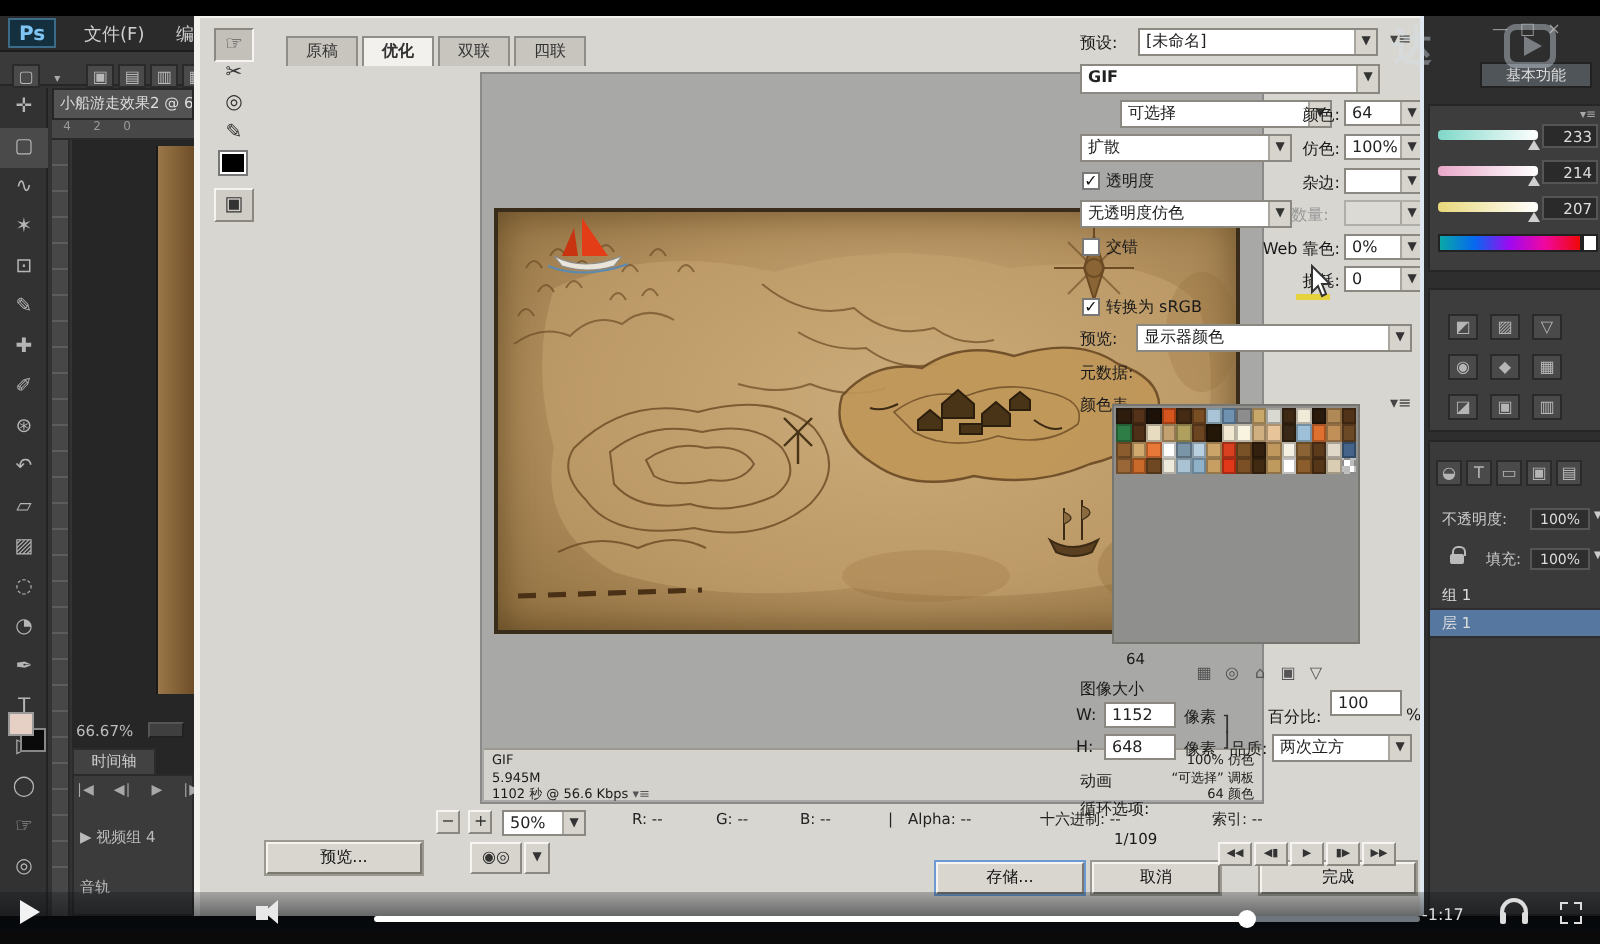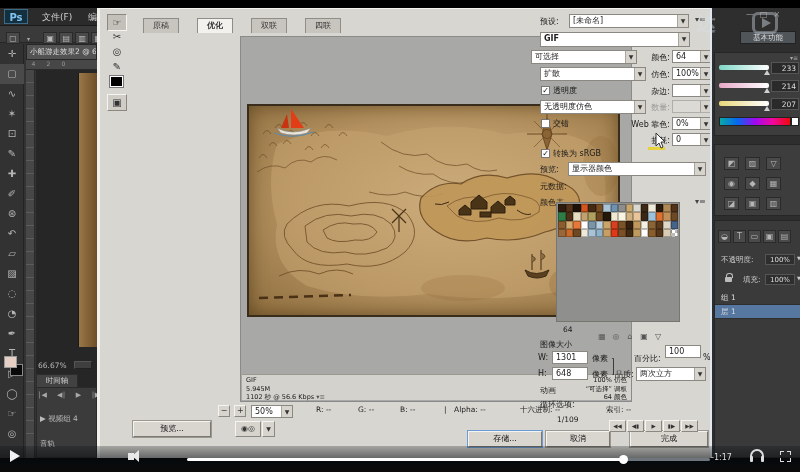--- a/index.html
+++ b/index.html
@@ -30,21 +30,21 @@
   .canvas{position:absolute;left:36px;top:70px;width:61px;height:388px;background:#262626}
   .docsliver{position:absolute;left:78px;top:73px;width:19px;height:274px;background:linear-gradient(90deg,#9a7748,#6e4e28);border-left:1px solid #1a1a1a}
   .lb-text{position:absolute;color:#bbb;font-size:7.5px;white-space:nowrap}
   .tl-tab{position:absolute;left:36px;top:374px;width:42px;height:13px;background:#424242;border:1px solid #2c2c2c;border-bottom:none;
           color:#ccc;font-size:7.5px;text-align:center;line-height:12px}
   .tl-row{position:absolute;left:38px;top:391px;display:flex;gap:10px;color:#a8a8a8;font-size:7px}
   
   .dialog{position:absolute;left:97px;top:8px;width:613px;height:450px;background:#d8d6d1;border-left:3px solid #f2f1ee;border-top:1px solid #f2f1ee}
   .minitool{position:absolute;width:20px;height:17px;color:#333;font-size:10px;text-align:center;line-height:16px}
   .minitool.pressed{background:#c3c0ba;border:1px solid;border-color:#8a8880 #f5f4f1 #f5f4f1 #8a8880}
-  .tab{display:inline-block;min-width:36px;height:15px;padding:0 5px;margin-right:18px;font-size:8px;line-height:14px;text-align:center;
+  .tab{display:inline-block;min-width:36px;height:15px;padding:0 5px;margin-right:2px;font-size:8px;line-height:14px;text-align:center;
        background:#c8c5bf;border:1px solid #8f8d87;border-bottom:none;color:#333}
   .tab.active{background:#f2f1ee;font-weight:bold}
   .preview{position:absolute;left:140px;top:27px;width:392px;height:366px;background:#a8a8a6;border:1px solid #8a8a8a}
   .map{position:absolute;left:6px;top:67px;width:373px;height:213px;border:2px solid var(--map-border);
        background:radial-gradient(ellipse at 55% 45%, var(--parchment-light) 0%, var(--parchment) 55%, #8f6f40 100%);
        box-shadow:inset 0 0 18px rgba(60,40,10,.55)}
   .map svg{position:absolute;left:0;top:0}
   .status{position:absolute;left:1px;bottom:1px;width:389px;height:26px;background:#d4d2cd;border-top:1px solid #9a988f;
           font-size:6.5px;color:#1a1a1a;line-height:8.5px}
   .statusR{position:absolute;right:4px;top:1px;text-align:right}
@@ -327,41 +327,41 @@
     <div class="btn" style="left:530px;top:422px;width:78px">完成</div>
 
     <span class="lbl" style="left:440px;top:7px">预设:</span>
     <span class="sel" style="left:469px;top:5px;width:120px;height:14px">
       <span>[未命名]</span><span class="arw">▼</span></span>
     <span class="lbl" style="left:595px;top:6px;color:#444">▾≡</span>
 
     <span class="sel" style="left:440px;top:23px;width:150px;height:15px;font-weight:bold">
       <span>GIF</span><span class="arw">▼</span></span>
 
-    <span class="sel" style="left:431px;top:41px;width:106px;height:14px">
+    <span class="sel" style="left:460px;top:41px;width:106px;height:14px">
       <span>可选择</span><span class="arw">▼</span></span>
     <span class="lbl" style="left:540px;top:43px;text-align:right;width:30px">颜色:</span>
     <span class="sel" style="left:572px;top:41px;width:40px;height:13px">
       <span>64</span><span class="arw">▼</span></span>
 
     <span class="sel" style="left:440px;top:58px;width:106px;height:14px">
       <span>扩散</span><span class="arw">▼</span></span>
     <span class="lbl" style="left:540px;top:60px;text-align:right;width:30px">仿色:</span>
     <span class="sel" style="left:572px;top:58px;width:40px;height:13px">
       <span>100%</span><span class="arw">▼</span></span>
 
     <span class="cb" style="left:441px;top:77px">✓</span>
     <span class="lbl" style="left:453px;top:76px">透明度</span>
     <span class="lbl" style="left:540px;top:77px;text-align:right;width:30px">杂边:</span>
     <span class="sel" style="left:572px;top:75px;width:40px;height:13px">
       <span></span><span class="arw">▼</span></span>
 
     <span class="sel" style="left:440px;top:91px;width:106px;height:14px">
       <span>无透明度仿色</span><span class="arw">▼</span></span>
-    <span class="lbl" style="left:540px;top:93px;text-align:right;width:30px;color:#999">数量:</span>
+    <span class="lbl" style="left:540px;top:93px;text-align:center;width:30px;color:#999">数量:</span>
     <span class="sel dis" style="left:572px;top:91px;width:40px;height:13px">
       <span></span><span class="arw">▼</span></span>
 
     <span class="cb" style="left:441px;top:110px"></span>
     <span class="lbl" style="left:453px;top:109px">交错</span>
     <span class="lbl" style="left:522px;top:110px;text-align:right;width:48px">Web 靠色:</span>
     <span class="sel" style="left:572px;top:108px;width:40px;height:13px">
       <span>0%</span><span class="arw">▼</span></span>
 
     <span class="lbl" style="left:540px;top:126px;text-align:right;width:30px">损耗:</span>
@@ -446,21 +446,21 @@
           <div class="sw" style="background: rgb(85, 54, 24);"></div>
           <div class="sw" style="background: rgb(217, 205, 180);"></div>
           <div class="sw checker"></div>
         </div>
     </div>
     <span class="lbl" style="left:463px;top:316px;font-size:7.5px">64</span>
     <span id="ct-icons" style="position:absolute;left:495px;top:315px"><span class="ct-ic">▦</span><span class="ct-ic">◎</span><span class="ct-ic">⌂</span><span class="ct-ic">▣</span><span class="ct-ic">▽</span></span>
 
     <span class="lbl" style="left:440px;top:330px">图像大小</span>
     <span class="lbl" style="left:438px;top:344px">W:</span>
-    <span class="sel" style="left:452px;top:342px;width:36px;height:13px"><span>1301</span></span>
+    <span class="sel" style="left:452px;top:342px;width:36px;height:13px"><span>1152</span></span>
     <span class="lbl" style="left:492px;top:344px">像素</span>
     <span class="lbl" style="left:511px;top:348px;font-size:10px;color:#333">⌉</span>
     <span class="lbl" style="left:511px;top:356px;font-size:10px;color:#333">⌋</span>
     <span class="lbl" style="left:534px;top:344px">百分比:</span>
     <span class="sel" style="left:565px;top:336px;width:36px;height:13px"><span>100</span></span>
     <span class="lbl" style="left:603px;top:344px">%</span>
     <span class="lbl" style="left:438px;top:360px">H:</span>
     <span class="sel" style="left:452px;top:358px;width:36px;height:13px"><span>648</span></span>
     <span class="lbl" style="left:492px;top:360px">像素</span>
     <span class="lbl" style="left:515px;top:360px">品质:</span>

